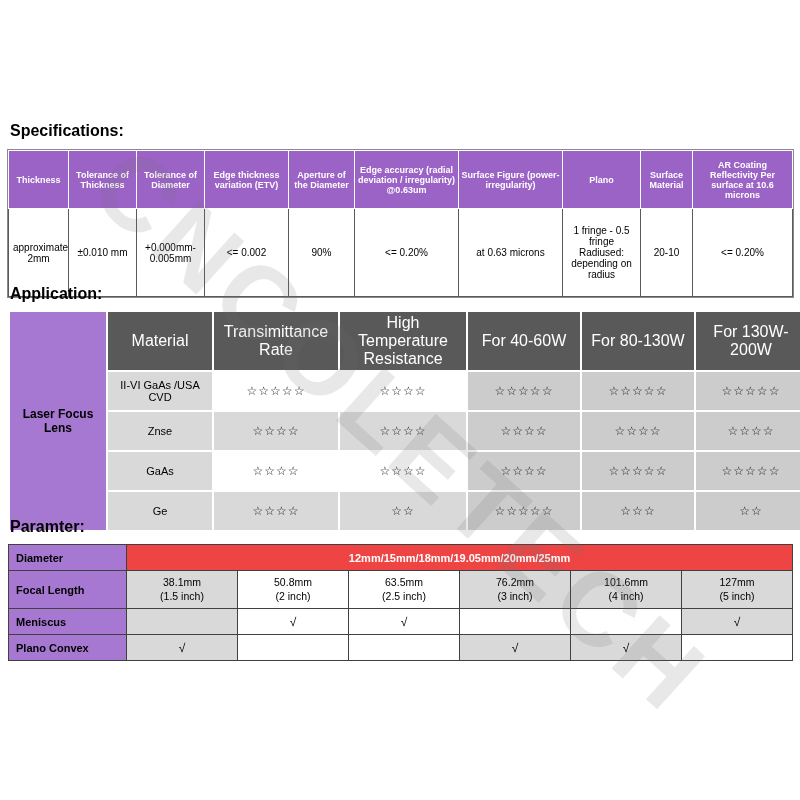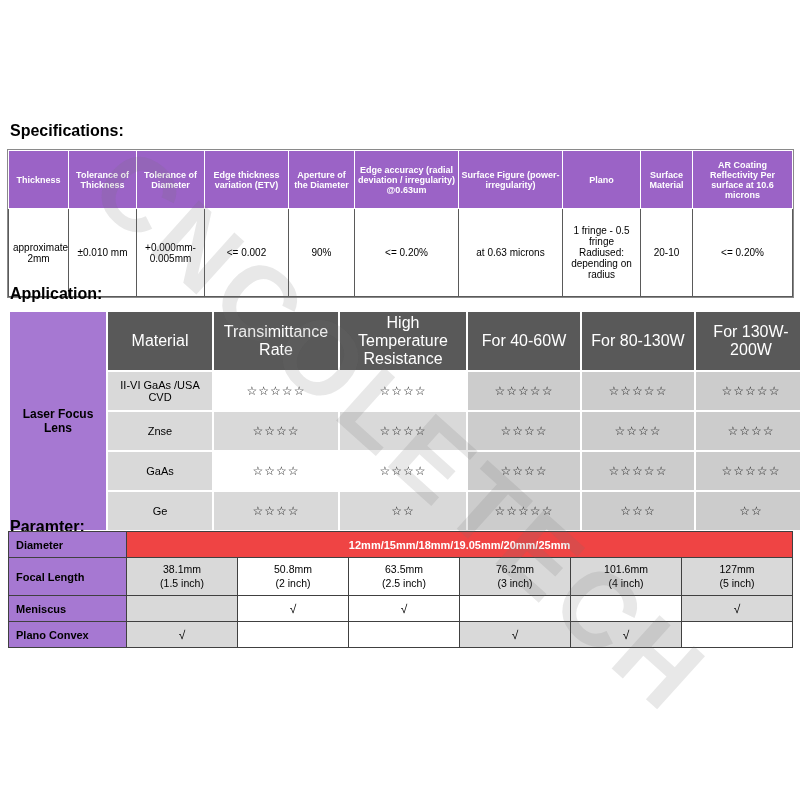--- a/index.html
+++ b/index.html
@@ -71,21 +71,21 @@
     font-size:12px; font-weight:bold;
   }
   #app-table td.mat   { background:#d9d9d9; font-size:11px; color:#000; }
   #app-table td.stars { font-size:12px; letter-spacing:1px; color:#1a1a1a; }
   #app-table td.mid-even { background:#ffffff; }
   #app-table td.mid-odd  { background:#d9d9d9; }
   #app-table td.wcol     { background:#cccccc; }
 
   
   #param-table {
-    position:absolute; top:531px; left:8px; width:784px;
+    position:absolute; top:544px; left:8px; width:784px;
   }
   #param-table td {
     border:1px solid #404040;
     text-align:center; vertical-align:middle;
     font-size:10.5px; padding:1px 3px;
   }
   #param-table td.plabel {
     background:#a678d2; color:#000;
     font-weight:bold; font-size:11px;
     text-align:left; padding-left:7px;

